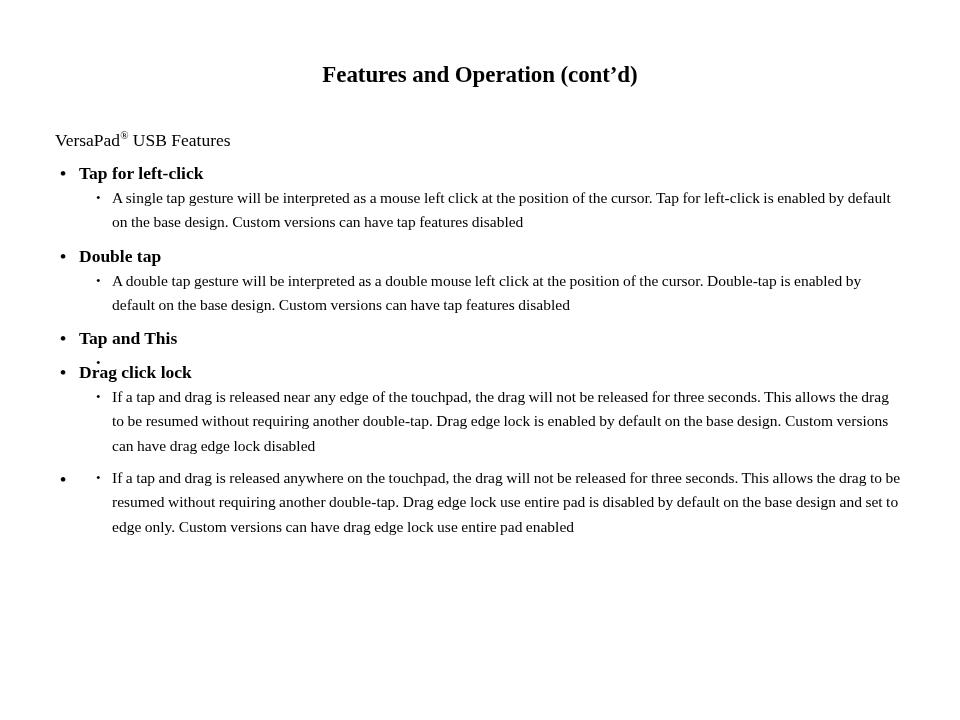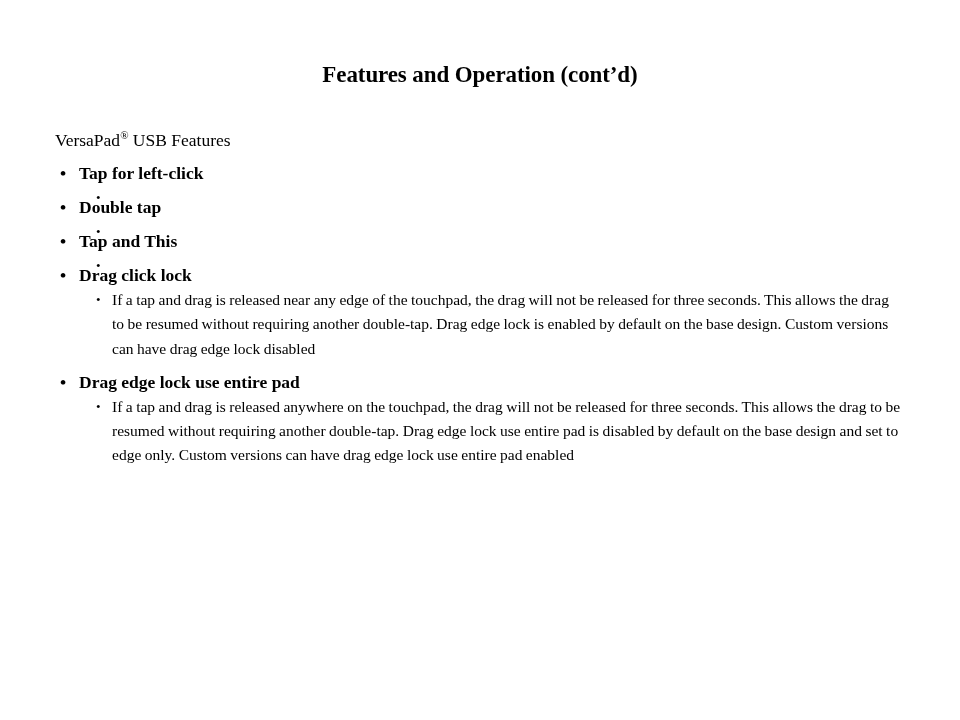--- a/index.html
+++ b/index.html
@@ -118,30 +118,32 @@
       <span>VersaPad</span><sup>®</sup><span> USB Features</span>
     </p>
 
     <div class="group">
       <div class="lvl1">
         <span class="bullet">•</span>
         <span>Tap for left-click</span>
       </div>
       <div class="lvl2">
         <span class="bullet">•</span>
+        <span>A single tap gesture will be interpreted as a mouse left click at the position of the cursor. Tap for left-click is enabled by default on the base design. Custom versions can have tap features disabled</span>
       </div>
     </div>
 
     <div class="group">
       <div class="lvl1">
         <span class="bullet">•</span>
         <span>Double tap</span>
       </div>
       <div class="lvl2">
         <span class="bullet">•</span>
+        <span>A double tap gesture will be interpreted as a double mouse left click at the position of the cursor. Double-tap is enabled by default on the base design. Custom versions can have tap features disabled</span>
       </div>
     </div>
 
     <div class="group">
       <div class="lvl1">
         <span class="bullet">•</span>
         <span>Tap and This</span>
       </div>
       <div class="lvl2">
         <span class="bullet">•</span>
@@ -155,21 +157,20 @@
       </div>
       <div class="lvl2">
         <span class="bullet">•</span>
         <span>If a tap and drag is released near any edge of the touchpad, the drag will not be released for three seconds. This allows the drag to be resumed without requiring another double-tap. Drag edge lock is enabled by default on the base design. Custom versions can have drag edge lock disabled</span>
       </div>
     </div>
 
     <div class="group">
       <div class="lvl1">
         <span class="bullet">•</span>
-        <span>Drag edge lock use entire pad</span>
       </div>
       <div class="lvl2">
         <span class="bullet">•</span>
         <span>If a tap and drag is released anywhere on the touchpad, the drag will not be released for three seconds. This allows the drag to be resumed without requiring another double-tap. Drag edge lock use entire pad is disabled by default on the base design and set to edge only. Custom versions can have drag edge lock use entire pad enabled</span>
       </div>
     </div>
 
   </div>
 </div>
 

